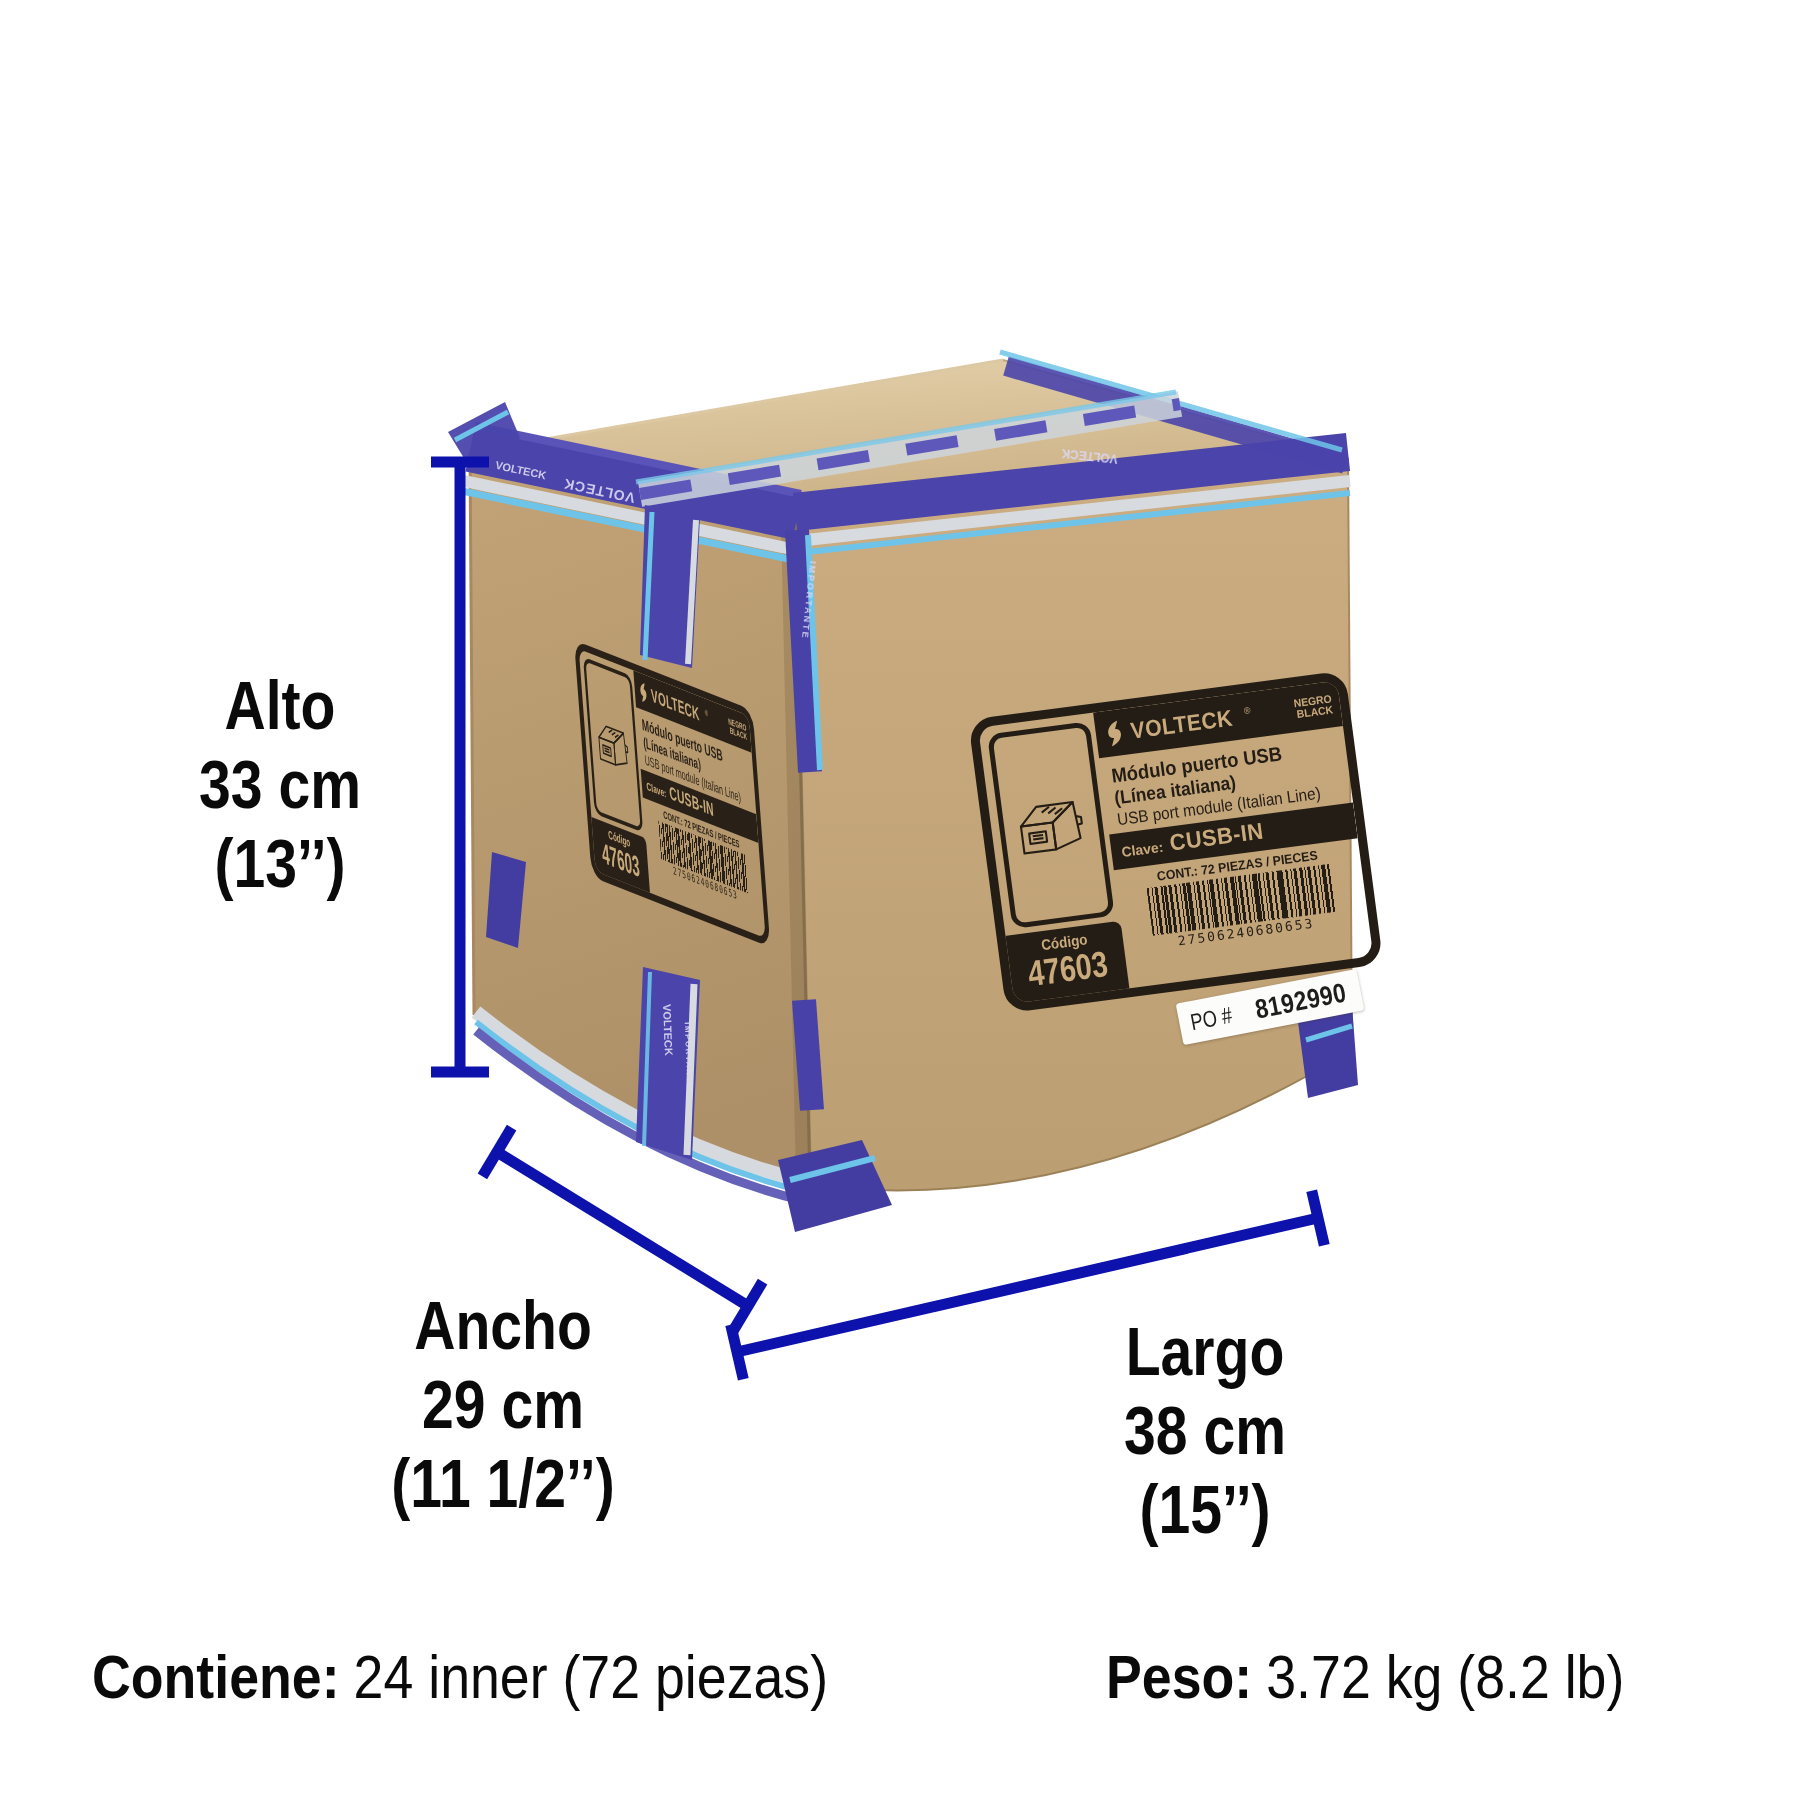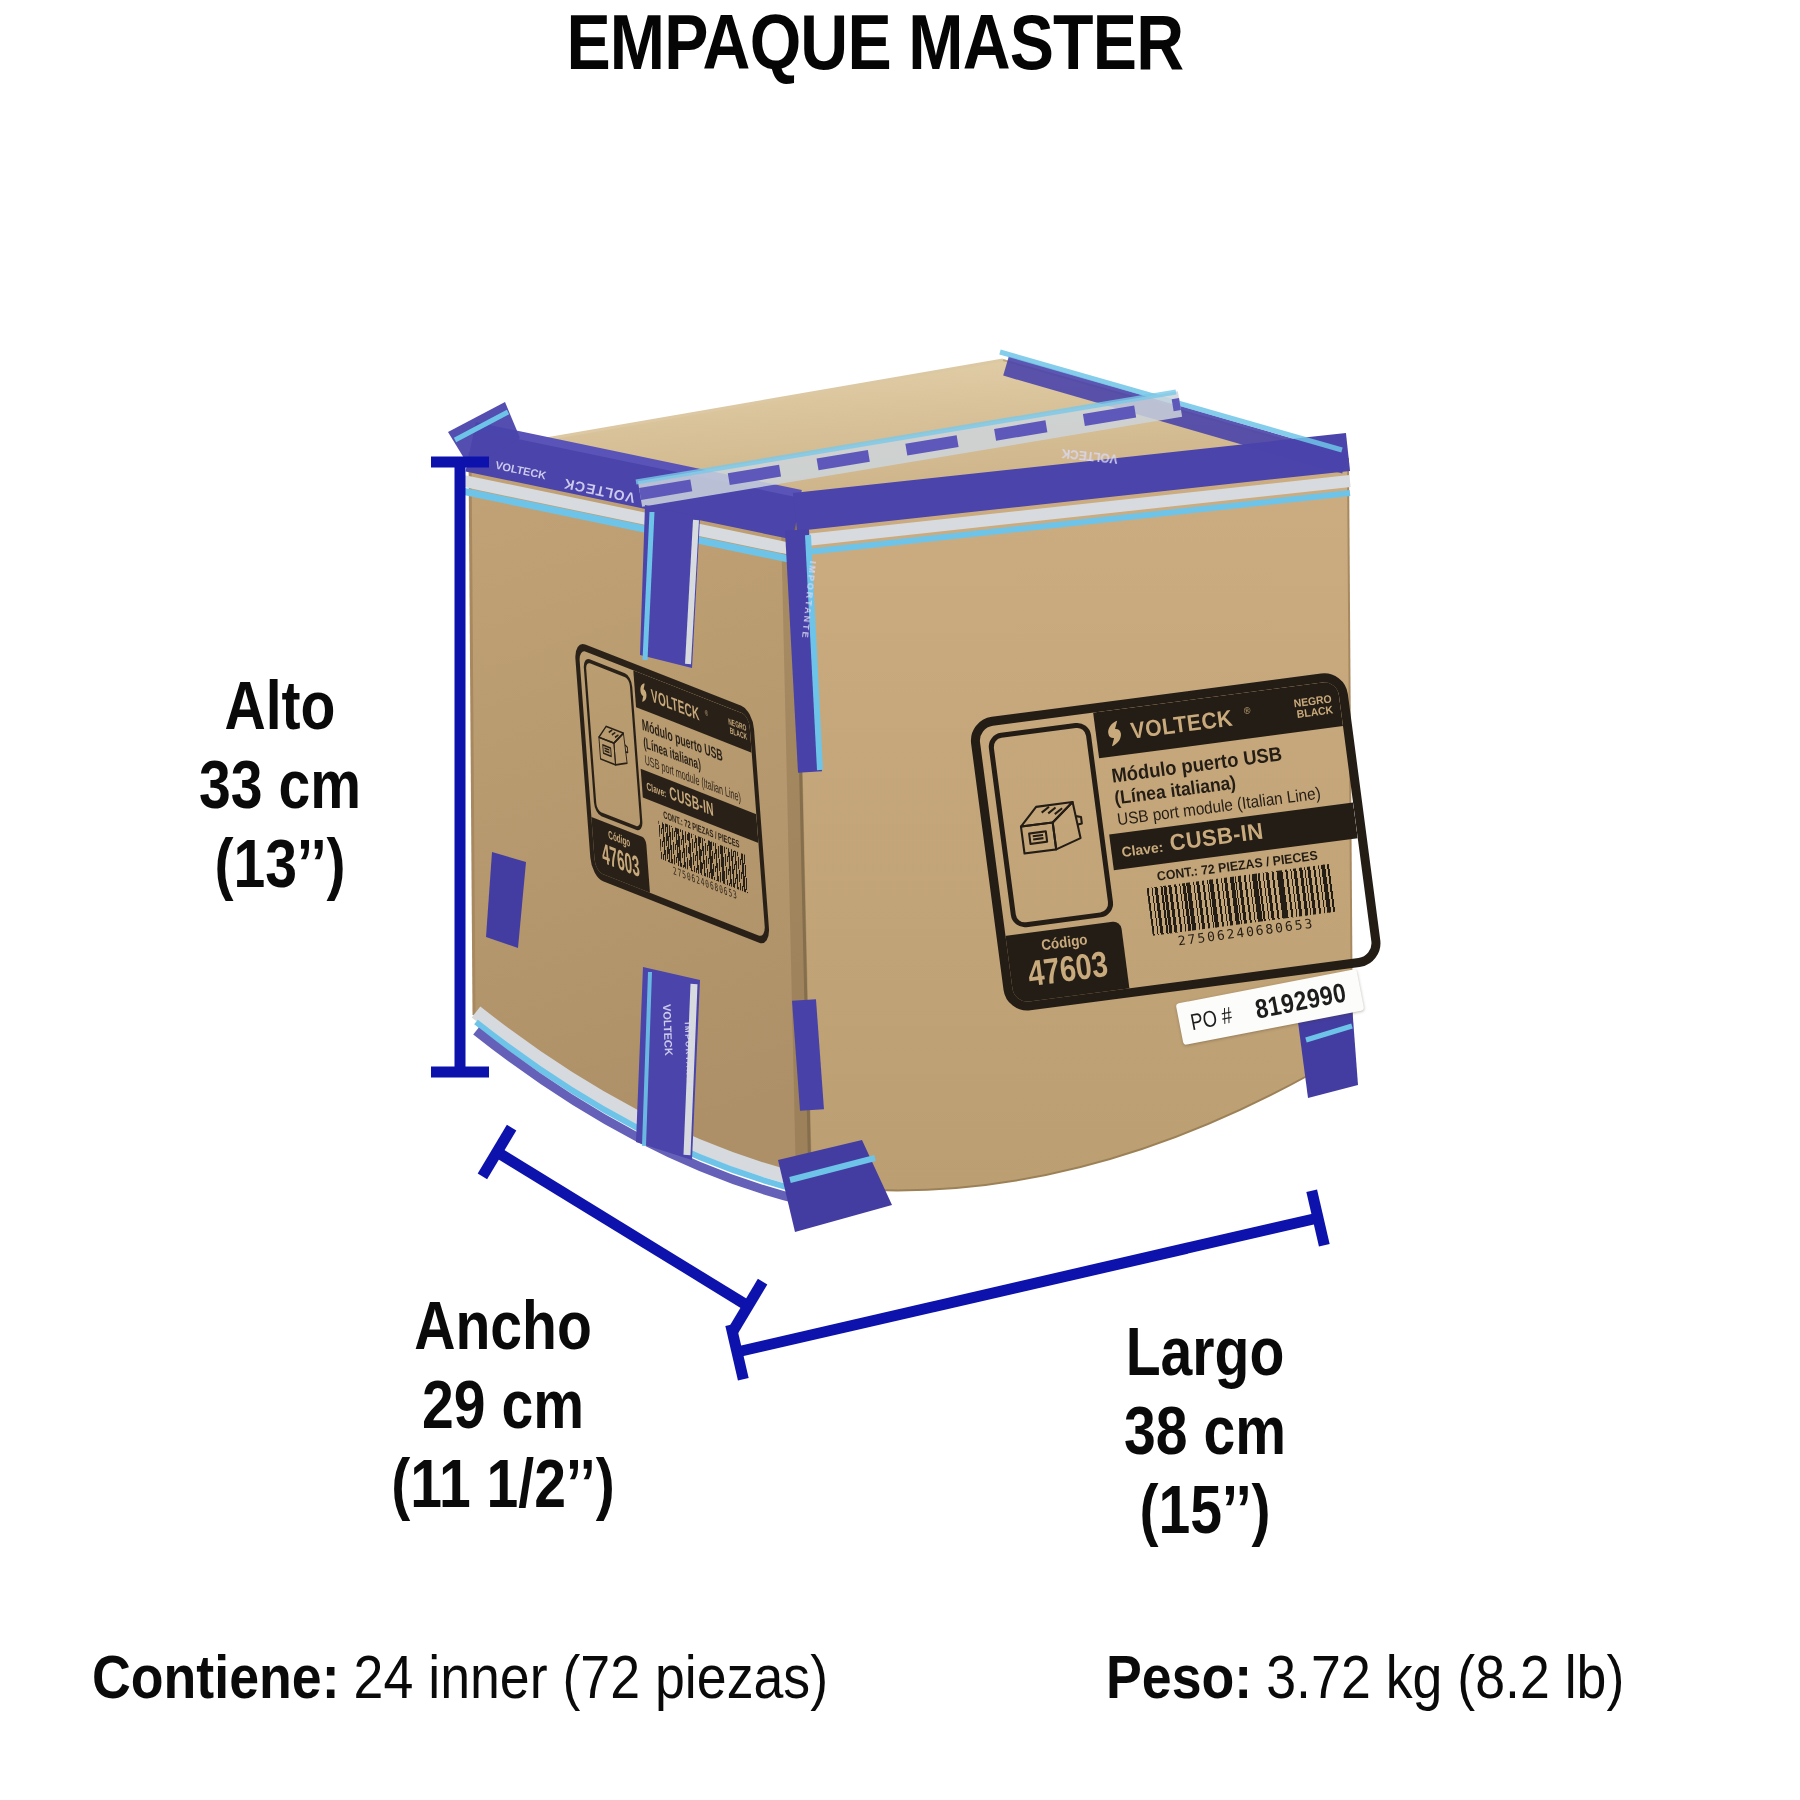--- a/index.html
+++ b/index.html
@@ -293,23 +293,20 @@
         <div class="bnum">27506240680653</div>
       </div>
     </div>
   </div>
 
   <div class="po-sticker">
     <span class="pk">PO #</span>
     <span class="pv">8192990</span>
   </div>
 
-  <div class="title">
-    <span>EMPAQUE MASTER</span>
-  </div>
 
   <div class="dim dim-alto">
     <div>Alto</div>
     <div>33 cm</div>
     <div>(13’’)</div>
   </div>
 
   <div class="dim dim-ancho">
     <div>Ancho</div>
     <div>29 cm</div>

